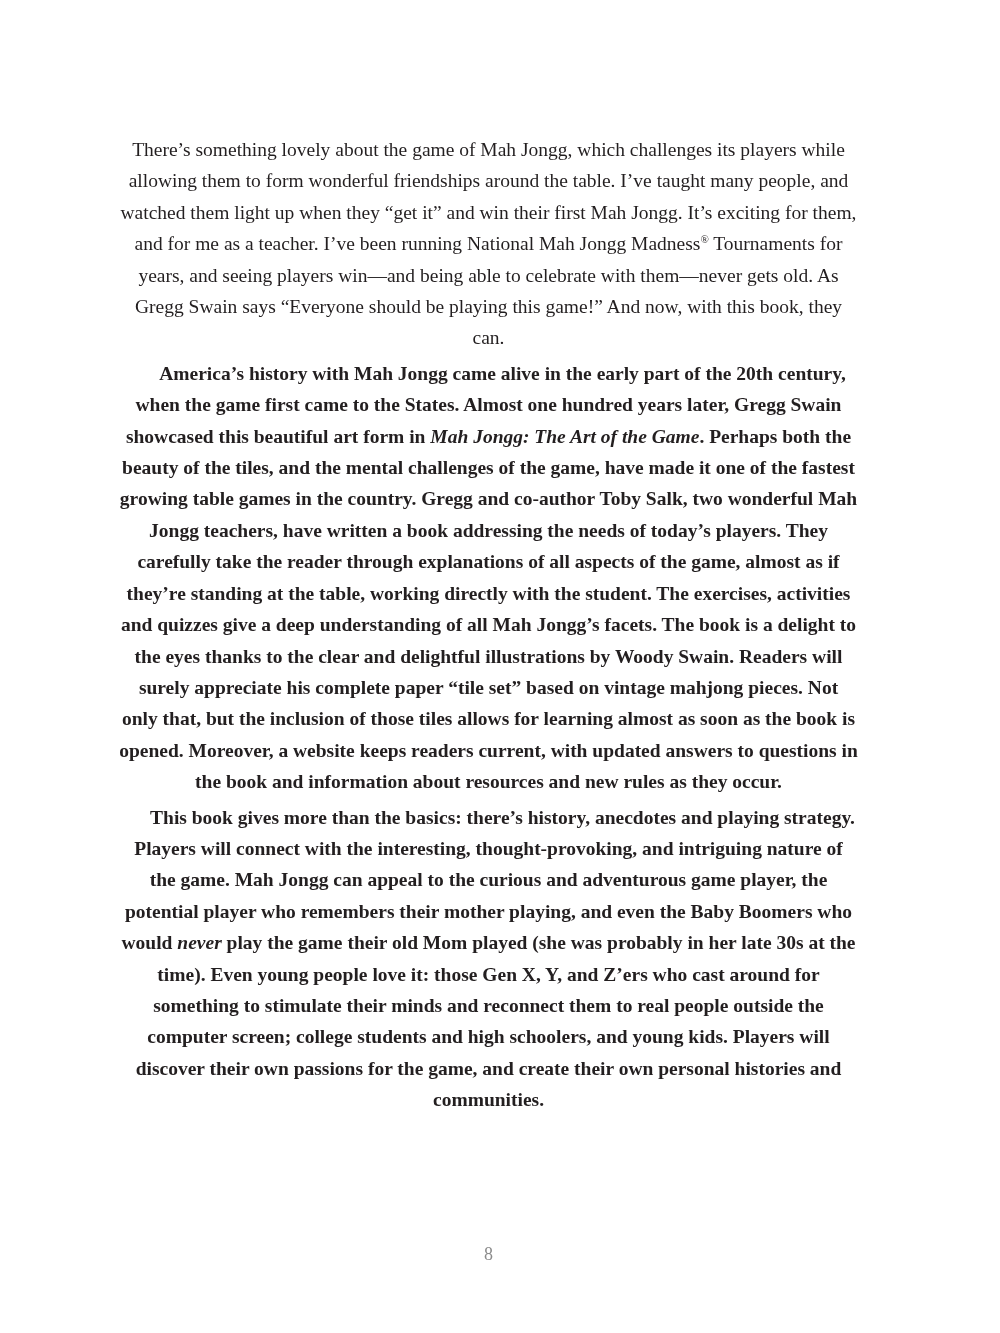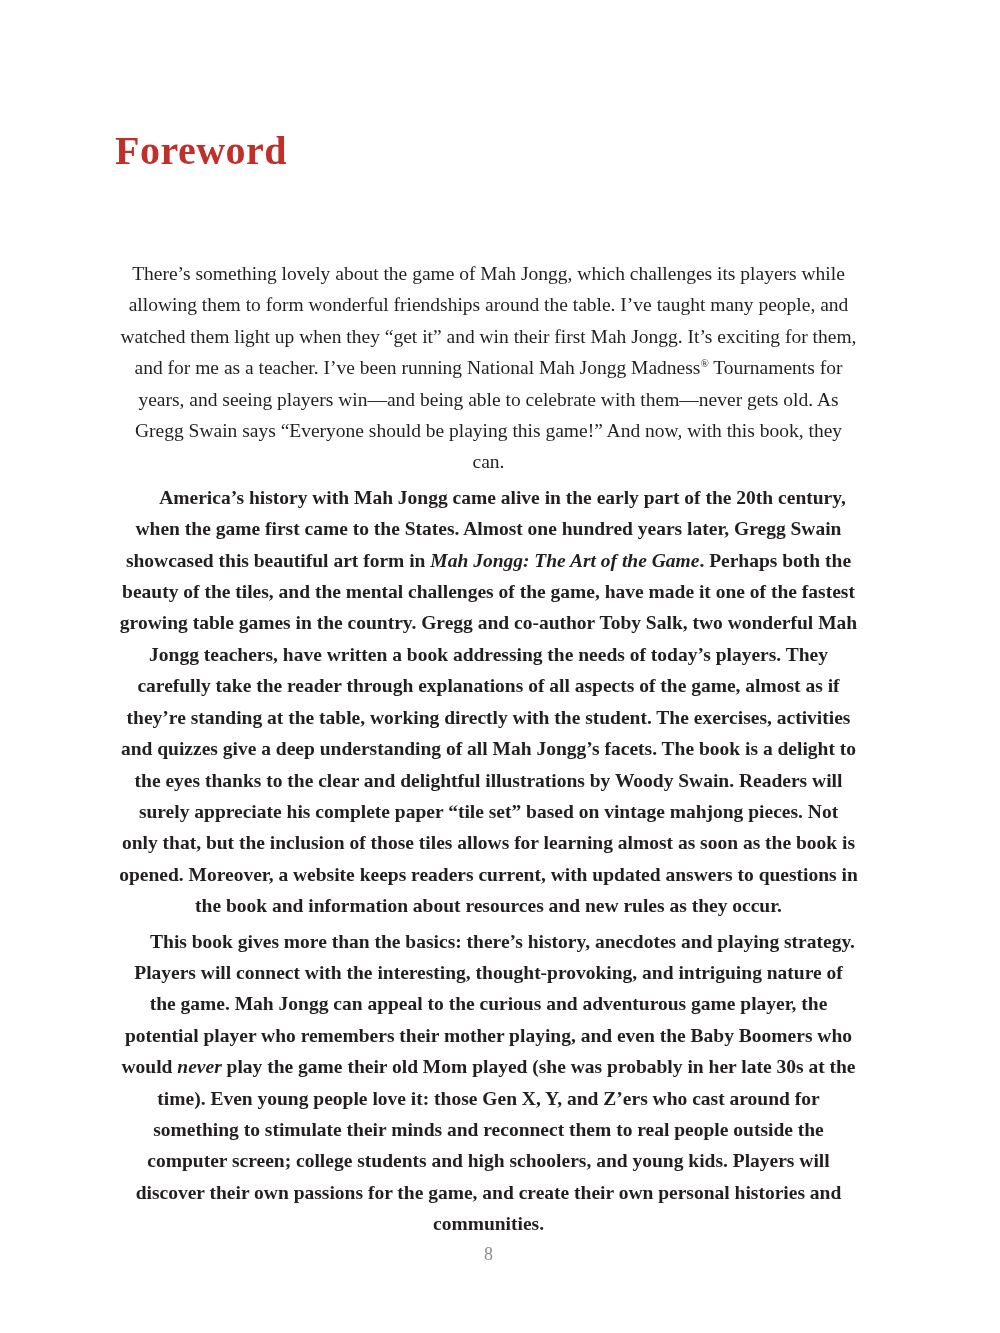--- a/index.html
+++ b/index.html
@@ -50,21 +50,20 @@
     top: 1244px;
     text-align: center;
     font-size: 18px;
     color: var(--folio-color, #8b8b8b);
   }
 </style>
 </head>
 <body>
 
 <div class="book-page">
-  <h1 class="chapter-title">Foreword</h1>
 
   <div class="body-text">
       <p class="para"><span>There’s something lovely about the game of Mah Jongg, which challenges its players while allowing them to form wonderful friendships around the table. I’ve taught many people, and watched them light up when they “get it” and win their first Mah Jongg. It’s exciting for them, and for me as a teacher. I’ve been running National Mah Jongg Madness</span><span class="sup">®</span><span> Tournaments for years, and seeing players win—and being able to celebrate with them—never gets old. As Gregg Swain says “Everyone should be playing this game!” And now, with this book, they can.</span></p>
       <p class="para indent"><span>America’s history with Mah Jongg came alive in the early part of the 20th century, when the game first came to the States. Almost one hundred years later, Gregg Swain showcased this beautiful art form in </span><span class="italic">Mah Jongg: The Art of the Game</span><span>. Perhaps both the beauty of the tiles, and the mental challenges of the game, have made it one of the fastest growing table games in the country. Gregg and co-author Toby Salk, two wonderful Mah Jongg teachers, have written a book addressing the needs of today’s players. They carefully take the reader through explanations of all aspects of the game, almost as if they’re standing at the table, working directly with the student. The exercises, activities and quizzes give a deep understanding of all Mah Jongg’s facets. The book is a delight to the eyes thanks to the clear and delightful illustrations by Woody Swain. Readers will surely appreciate his complete paper “tile set” based on vintage mahjong pieces. Not only that, but the inclusion of those tiles allows for learning almost as soon as the book is opened. Moreover, a website keeps readers current, with updated answers to questions in the book and information about resources and new rules as they occur.</span></p>
       <p class="para indent"><span>This book gives more than the basics: there’s history, anecdotes and playing strategy. Players will connect with the interesting, thought-provoking, and intriguing nature of the game. Mah Jongg can appeal to the curious and adventurous game player, the potential player who remembers their mother playing, and even the Baby Boomers who would </span><span class="italic">never</span><span> play the game their old Mom played (she was probably in her late 30s at the time). Even young people love it: those Gen X, Y, and Z’ers who cast around for something to stimulate their minds and reconnect them to real people outside the computer screen; college students and high schoolers, and young kids. Players will discover their own passions for the game, and create their own personal histories and communities.</span></p>
     </div>
 
   <div class="page-number">8</div>
 </div>
 

